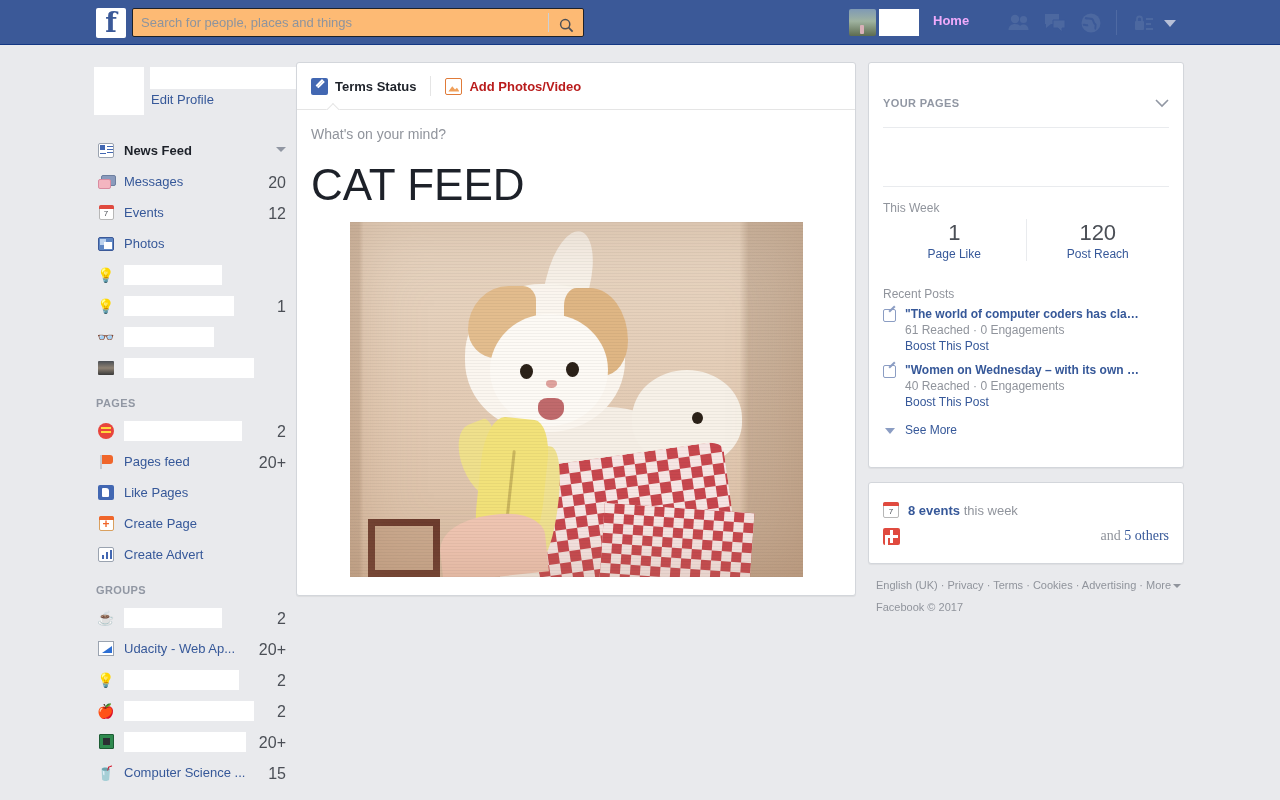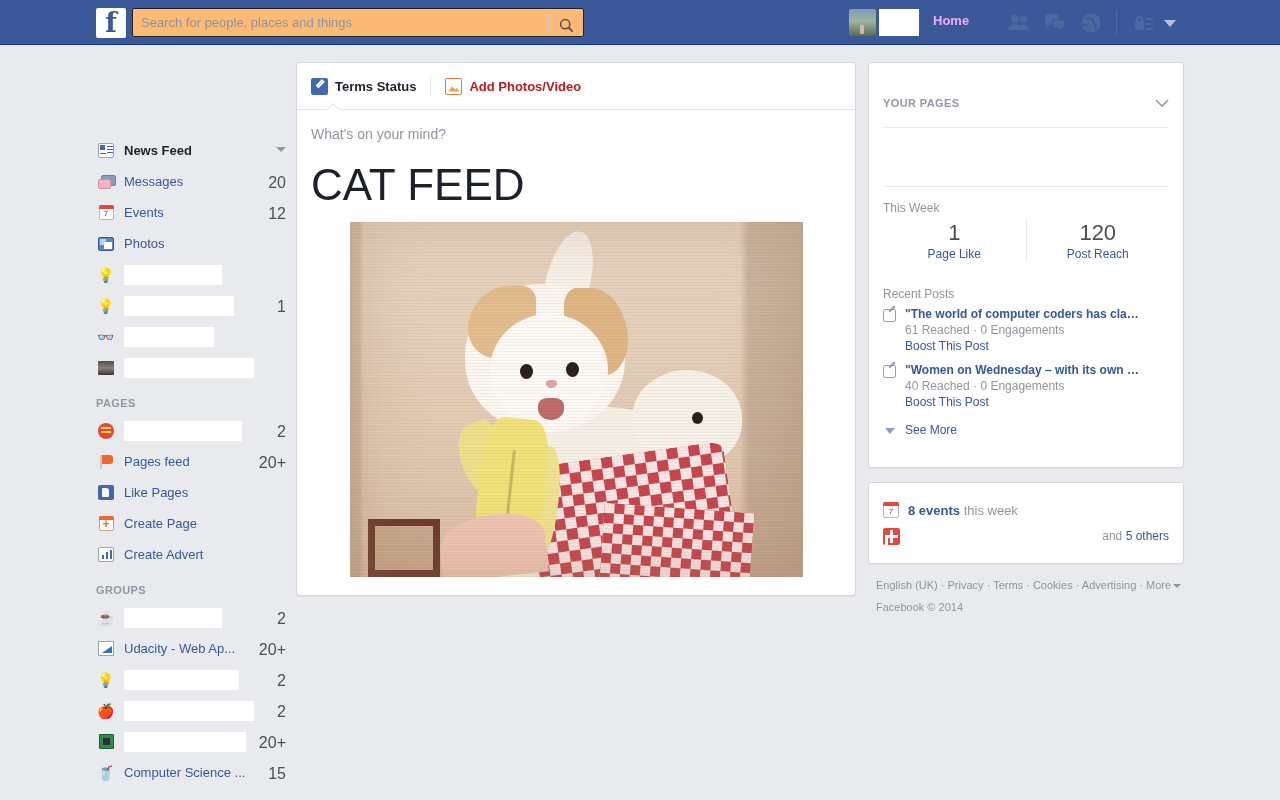--- a/index.html
+++ b/index.html
@@ -411,21 +411,21 @@
     content: ""; position: absolute; left: 7px; top: 2px;
     width: 3px; height: 13px; background: #fff;
     box-shadow: -5px 5px 0 0 #fff, 0 0 0 0 #fff;
   }
   .ev-gift::before {
     content: ""; position: absolute; left: 2px; top: 7px;
     width: 13px; height: 3px; background: #fff;
   }
   .ev-txt { font-size: 13px; color: #90949c; }
   .ev-strong { color: #365899; font-weight: bold; }
-  .ev-right { margin-left: auto; font-size: 12px; color: #90949c; }
+  .ev-right { margin-left: auto; font-size: 14px; color: #90949c; font-family: Liberation Serif, serif; }
   .ev-right b { color: #365899; font-weight: normal; }
 
   .footer { padding: 14px 0 0 8px; width: 316px; }
   .footer a {
     font-size: 11px; color: #90949c;
     text-decoration: none; cursor: pointer;
   }
   .footer .sep { font-size: 11px; color: #90949c; }
   .footer .copy { font-size: 11px; color: #90949c; margin-top: 9px; }
   .footer .mcaret {
@@ -485,20 +485,25 @@
     <rect x="15" y="18" width="7" height="2" fill="#4c68a0"></rect>
   </svg>
 
   <svg class="hdr-icon hdr-caret" viewBox="0 0 14 10">
     <path d="M1 2h12L7 9z" fill="#b7c0d8"></path>
   </svg>
 </div>
 
 <div class="sidebar">
 
+  <div class="profile-block">
+    <div class="profile-pic"></div>
+    <div class="profile-name-redact"></div>
+    <div class="edit-profile">Edit Profile</div>
+  </div>
 
   <div class="nav-list">
 
     <div class="nav-item active">
       <span class="nav-ico">
           <span class="ic-newsfeed"></span>
         </span>
       <span class="nav-label">News Feed</span>
       <span class="nav-caret"></span>
     </div>
@@ -743,16 +748,16 @@
     <div class="ev-row">
       <span class="ev-gift"></span>
       <span class="ev-right"><span>and</span> <b>5 others</b></span>
     </div>
   </div>
 
   <div class="footer">
     <div>
       <a>English (UK)</a><span class="sep"> · </span><a>Privacy</a><span class="sep"> · </span><a>Terms</a><span class="sep"> · </span><a>Cookies</a><span class="sep"> · </span><a>Advertising</a><span class="sep"> · </span><a>More</a><span class="mcaret"></span>
     </div>
-    <div class="copy">Facebook © 2014</div>
+    <div class="copy">Facebook © 2017</div>
   </div>
 
 </div>
 
 </body></html>

